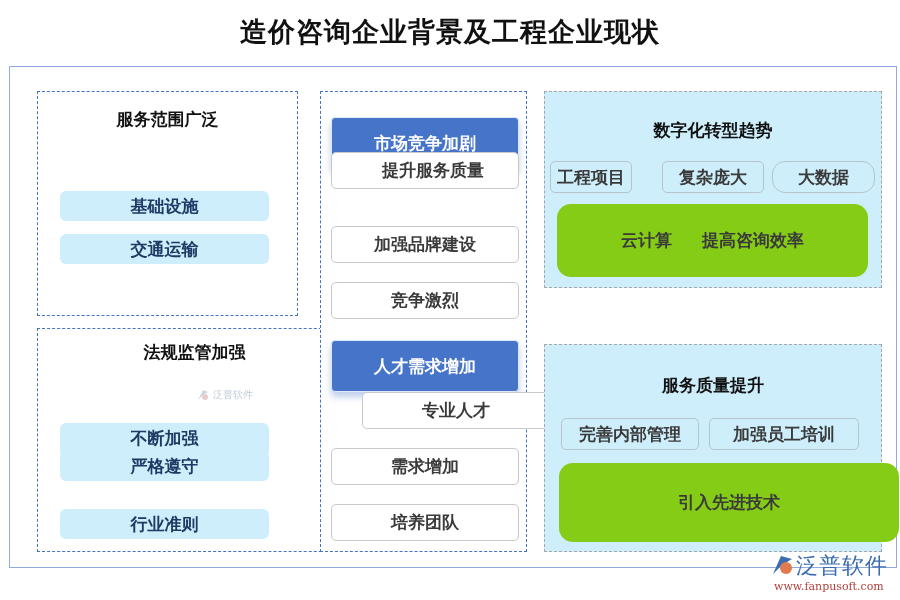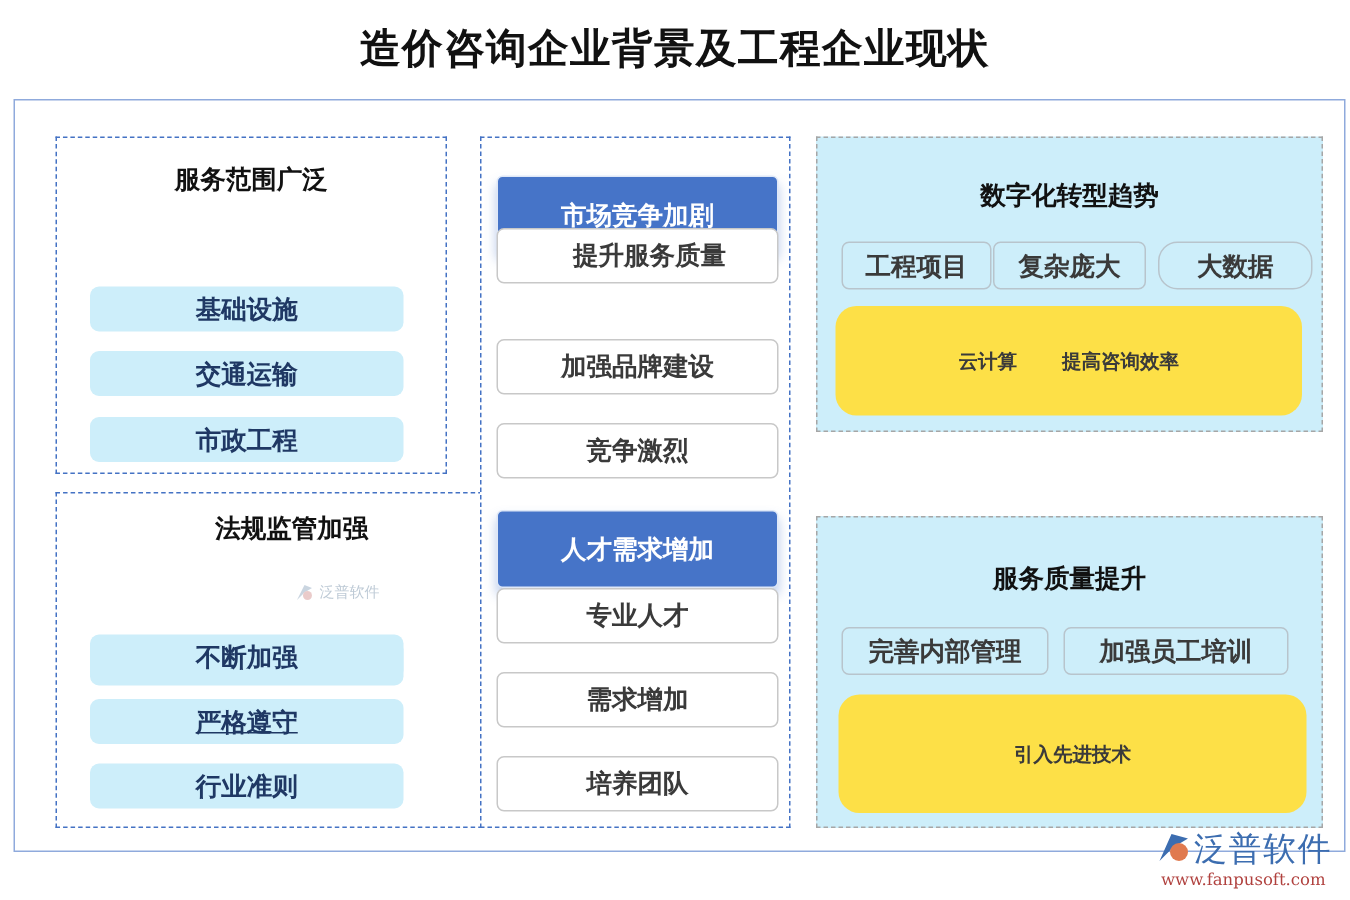--- a/index.html
+++ b/index.html
@@ -43,23 +43,23 @@
   .right-panel {
     position: absolute; border: 1.5px dashed #A6A6A6; background: #CDEEFA;
   }
   .tag {
     position: absolute; height: 32px;
     border: 1.5px solid #B8C4CC; border-radius: 5px; background: #CDEEFA;
     display: flex; align-items: center; justify-content: center;
     font-size: 17px; font-weight: bold; color: #3A3A3A;
   }
   .gray-box {
-    position: absolute; background: #fde047; border-radius: 14px;
+    position: absolute; background: #84cc16; border-radius: 14px;
     display: flex; align-items: center; justify-content: center; gap: 30px;
-    font-size: 13px; font-weight: bold; color: #3A3A3A;
+    font-size: 17px; font-weight: bold; color: #3A3A3A;
   }
   .watermark-small {
     position: absolute; left: 196px; top: 388px; display: flex; align-items: center; gap: 3px;
     opacity: 0.55;
   }
   .wm-small-text { font-size: 10px; color: #8AA0B5; }
   .logo {
     position: absolute; left: 770px; top: 551px; width: 128px; height: 46px;
   }
   .logo-name { position: absolute; left: 26px; top: 0; font-size: 22px; color: #3C6DB0; letter-spacing: 1px; }
@@ -69,67 +69,66 @@
 <body>
 
 <div class="title">造价咨询企业背景及工程企业现状</div>
 
 <div class="frame"></div>
 
 <div class="dash-panel" style="left:37px; top:91px; width:261px; height:225px;">
   <div class="panel-title" style="top:16px;">服务范围广泛</div>
   <div class="left-item" style="top:99px;">基础设施</div>
   <div class="left-item" style="top:142px;">交通运输</div>
-  <div class="left-item" style="top:186px;">市政工程</div>
 </div>
 
 <div class="dash-panel" style="left:37px; top:328px; width:315px; height:224px;">
   <div class="panel-title" style="top:12px;">法规监管加强</div>
   <div class="left-item" style="top:50px;margin-top:48px;">监管力度</div>
   <div class="left-item" style="top:94px;">不断加强</div>
-  <div class="left-item" style="top:137px;text-decoration:underline;">严格遵守</div>
+  <div class="left-item" style="top:122px;">严格遵守</div>
   <div class="left-item" style="top:180px;">行业准则</div>
 </div>
 
 <div class="watermark-small">
   <svg width="14" height="14" viewBox="0 0 14 14">
     <path d="M2 12 L7 2 L12 4 L7 7 Z" fill="#9FB4C8"></path>
     <circle cx="9" cy="9" r="3" fill="#D9A2A0"></circle>
   </svg>
   <span class="wm-small-text">泛普软件</span>
 </div>
 
 <div class="dash-panel" style="left:320px; top:91px; width:207px; height:461px;">
   <div class="mid-head" style="top:25px;">市场竞争加剧</div>
   <div class="mid-item" style="top:60px;padding-left:16px;">提升服务质量</div>
   <div class="mid-item" style="top:134px;">加强品牌建设</div>
   <div class="mid-item" style="top:190px;">竞争激烈</div>
 
   <div class="mid-head" style="top:248px;">人才需求增加</div>
-  <div class="mid-item" style="top:300px;">专业人才</div>
+  <div class="mid-item" style="top:300px;margin-left:31px;">专业人才</div>
   <div class="mid-item" style="top:356px;">需求增加</div>
   <div class="mid-item" style="top:412px;">培养团队</div>
 </div>
 
 <div class="right-panel" style="left:544px; top:91px; width:338px; height:197px;padding-left:40px;">
   <div class="panel-title" style="top:27px;">数字化转型趋势</div>
-  <div class="tag" style="left:16px; top:69px; width:100px;">工程项目</div>
+  <div class="tag" style="left:5px; top:69px; width:82px;">工程项目</div>
   <div class="tag" style="left:117px; top:69px; width:102px;">复杂庞大</div>
   <div class="tag" style="left:227px; top:69px; width:103px;border-radius:13px;">大数据</div>
   <div class="gray-box" style="left:12px; top:112px; width:311px; height:73px;">
     <span>云计算</span>
     <span>提高咨询效率</span>
   </div>
 </div>
 
 <div class="right-panel" style="left:544px; top:344px; width:338px; height:208px;">
   <div class="panel-title" style="top:29px;">服务质量提升</div>
   <div class="tag" style="left:16px; top:73px; width:138px;">完善内部管理</div>
   <div class="tag" style="left:164px; top:73px; width:150px;">加强员工培训</div>
-  <div class="gray-box" style="left:14px; top:118px; width:312px; height:79px;">
+  <div class="gray-box" style="left:14px; top:118px; width:340px; height:79px;">
     <span>引入先进技术</span>
   </div>
 </div>
 
 <div class="logo">
   <svg width="26" height="26" viewBox="0 0 26 26" style="position:absolute; left:0; top:1px;">
     <path d="M3 22 L11 4 L22 7 L12 13 Z" fill="#3C6DB0"></path>
     <circle cx="16" cy="16" r="6" fill="#E07A4F"></circle>
   </svg>
   <span class="logo-name">泛普软件</span>

